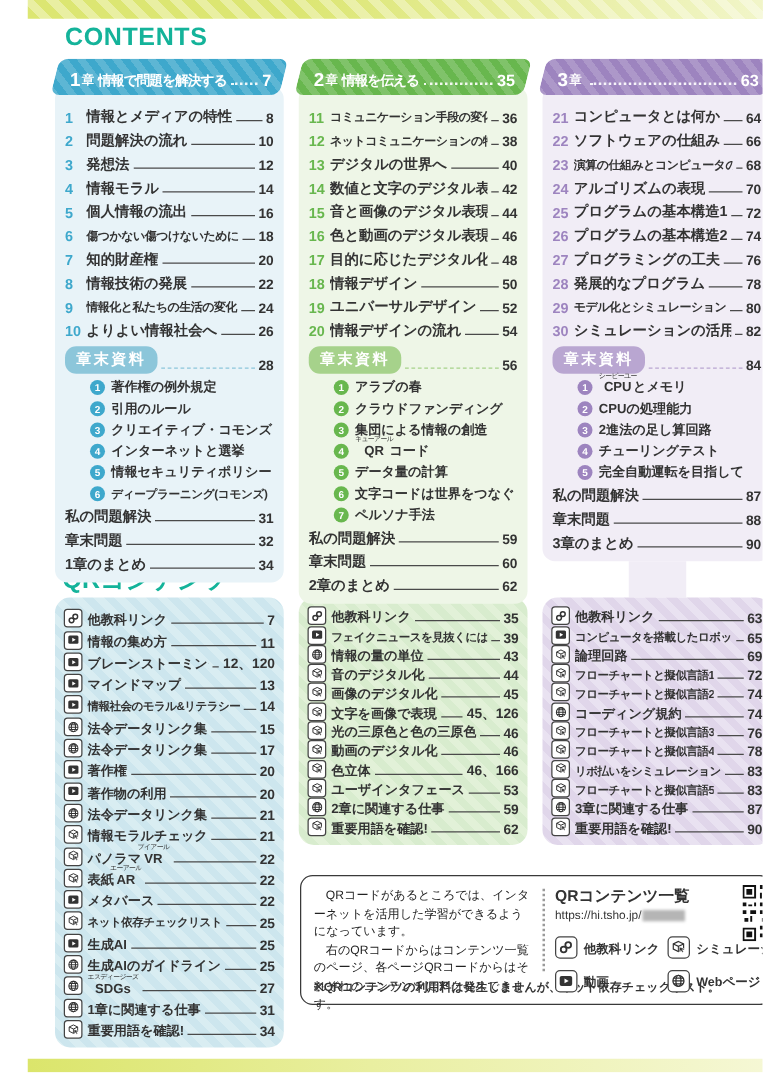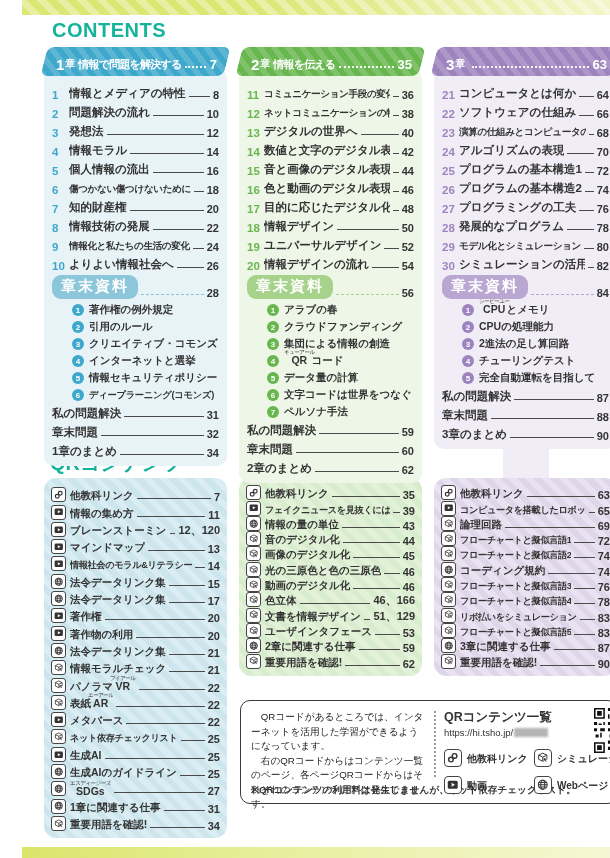--- a/index.html
+++ b/index.html
@@ -36,21 +36,21 @@
   .ch-body{background:var(--bg);border-radius:10px;margin-top:-7px;padding:13px 8px 7px;
     position:relative;z-index:1;}
   .row{display:flex;align-items:flex-end;}
   .ch-item{height:19px;font-size:11.5px;font-weight:700;}
   .ch-item .num{width:17px;color:var(--c);flex:none;}
   .label{white-space:nowrap;flex:0 1 auto;min-width:0;overflow:hidden;}
   .ch-item .label.tight{font-size:9.6px;letter-spacing:-.4px;}
   .lead{flex:1 1 6px;border-bottom:1.3px solid #4a4a4a;margin:0 3px 4px;min-width:5px;}
   .pg{font-size:11px;font-weight:700;flex:none;}
   .badge-row{height:24px;margin:3px 0 1px;}
-  .ch-badge{background:var(--badge);color:#fff;font-size:15px;font-weight:700;
+  .ch-badge{background:var(--badge);color:#fff;font-size:12px;font-weight:700;
     letter-spacing:2px;padding:2px 9px 3px;border-radius:9px;white-space:nowrap;}
   .lead.dash{border-bottom:1.6px dashed var(--badge);}
   .ch-sub{height:17px;display:flex;align-items:flex-end;padding-left:20px;
     font-size:10.5px;font-weight:700;}
   .ch-sub .slabel.tight{font-size:9.3px;letter-spacing:-.3px;}
   .circ{width:12px;height:12px;border-radius:50%;background:var(--c);color:#fff;font-size:8px;
     display:flex;align-items:center;justify-content:center;margin:0 5px 1px 0;flex:none;}
   .ch-tail{flex:1;width:46px;align-self:center;min-height:0;}
 
   
@@ -662,20 +662,34 @@
           <div class="qr-row">
             <span class="qr-ico">
               <svg viewBox="0 0 12 12">
                 <g fill="none" stroke="#333" stroke-width="1">
                   <path d="M6 1.2 L10.3 3.3 L10.3 7.6 L6 9.7 L1.7 7.6 L1.7 3.3 Z"></path>
                   <path d="M1.7 3.3 L6 5.3 L10.3 3.3 M6 5.3 V9.7"></path>
                 </g>
                 <path d="M6.7 5.8 l4.2 1.5 -1.8 .7 1.1 1.9 -1 .6 -1.1 -1.9 -1.4 1.4 z" fill="#333" stroke="#fff" stroke-width="0.4"></path>
               </svg>
             </span>
+            <span class="label">文字を画像で表現</span>
+            <span class="lead"></span>
+            <span class="pg">45、126</span>
+          </div>
+          <div class="qr-row">
+            <span class="qr-ico">
+              <svg viewBox="0 0 12 12">
+                <g fill="none" stroke="#333" stroke-width="1">
+                  <path d="M6 1.2 L10.3 3.3 L10.3 7.6 L6 9.7 L1.7 7.6 L1.7 3.3 Z"></path>
+                  <path d="M1.7 3.3 L6 5.3 L10.3 3.3 M6 5.3 V9.7"></path>
+                </g>
+                <path d="M6.7 5.8 l4.2 1.5 -1.8 .7 1.1 1.9 -1 .6 -1.1 -1.9 -1.4 1.4 z" fill="#333" stroke="#fff" stroke-width="0.4"></path>
+              </svg>
+            </span>
             <span class="label">光の三原色と色の三原色</span>
             <span class="lead"></span>
             <span class="pg">46</span>
           </div>
           <div class="qr-row">
             <span class="qr-ico">
               <svg viewBox="0 0 12 12">
                 <g fill="none" stroke="#333" stroke-width="1">
                   <path d="M6 1.2 L10.3 3.3 L10.3 7.6 L6 9.7 L1.7 7.6 L1.7 3.3 Z"></path>
                   <path d="M1.7 3.3 L6 5.3 L10.3 3.3 M6 5.3 V9.7"></path>
@@ -693,34 +707,20 @@
                 <g fill="none" stroke="#333" stroke-width="1">
                   <path d="M6 1.2 L10.3 3.3 L10.3 7.6 L6 9.7 L1.7 7.6 L1.7 3.3 Z"></path>
                   <path d="M1.7 3.3 L6 5.3 L10.3 3.3 M6 5.3 V9.7"></path>
                 </g>
                 <path d="M6.7 5.8 l4.2 1.5 -1.8 .7 1.1 1.9 -1 .6 -1.1 -1.9 -1.4 1.4 z" fill="#333" stroke="#fff" stroke-width="0.4"></path>
               </svg>
             </span>
             <span class="label">色立体</span>
             <span class="lead"></span>
             <span class="pg">46、166</span>
-          </div>
-          <div class="qr-row">
-            <span class="qr-ico">
-              <svg viewBox="0 0 12 12">
-                <g fill="none" stroke="#333" stroke-width="1">
-                  <path d="M6 1.2 L10.3 3.3 L10.3 7.6 L6 9.7 L1.7 7.6 L1.7 3.3 Z"></path>
-                  <path d="M1.7 3.3 L6 5.3 L10.3 3.3 M6 5.3 V9.7"></path>
-                </g>
-                <path d="M6.7 5.8 l4.2 1.5 -1.8 .7 1.1 1.9 -1 .6 -1.1 -1.9 -1.4 1.4 z" fill="#333" stroke="#fff" stroke-width="0.4"></path>
-              </svg>
-            </span>
-            <span class="label">文書を情報デザイン</span>
-            <span class="lead"></span>
-            <span class="pg">51、129</span>
           </div>
           <div class="qr-row">
             <span class="qr-ico">
               <svg viewBox="0 0 12 12">
                 <g fill="none" stroke="#333" stroke-width="1">
                   <path d="M6 1.2 L10.3 3.3 L10.3 7.6 L6 9.7 L1.7 7.6 L1.7 3.3 Z"></path>
                   <path d="M1.7 3.3 L6 5.3 L10.3 3.3 M6 5.3 V9.7"></path>
                 </g>
                 <path d="M6.7 5.8 l4.2 1.5 -1.8 .7 1.1 1.9 -1 .6 -1.1 -1.9 -1.4 1.4 z" fill="#333" stroke="#fff" stroke-width="0.4"></path>
               </svg>

